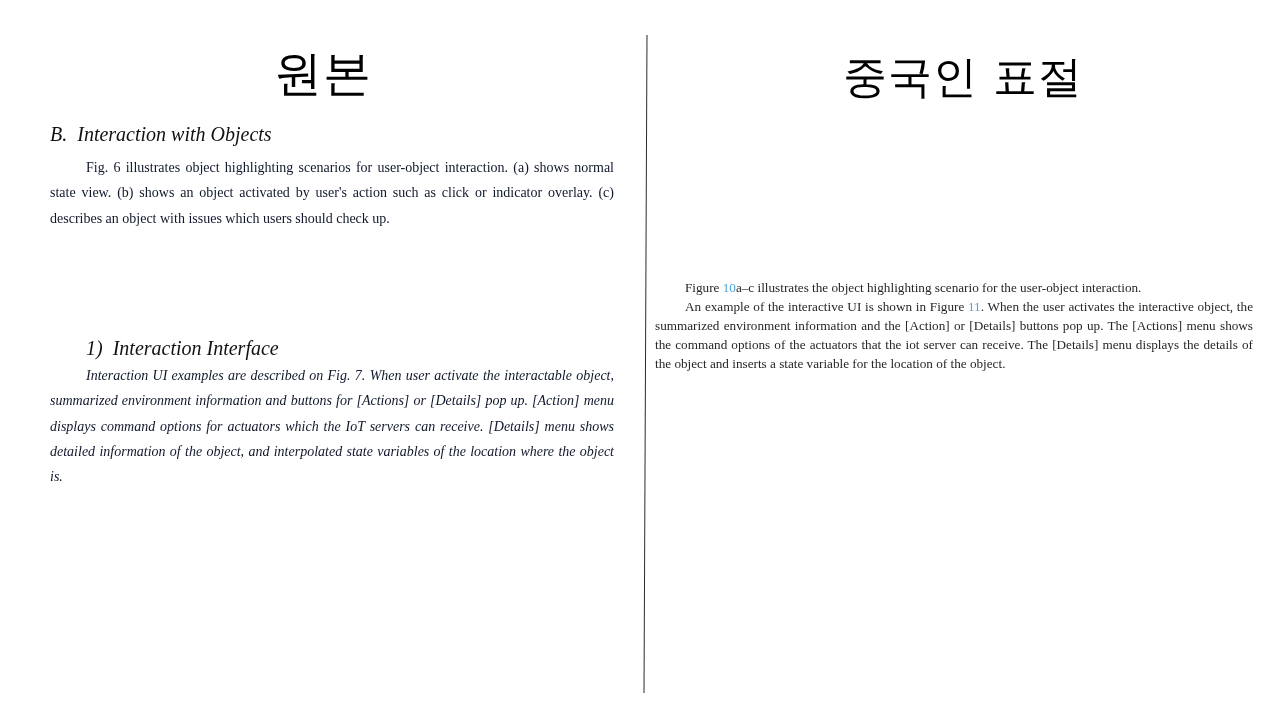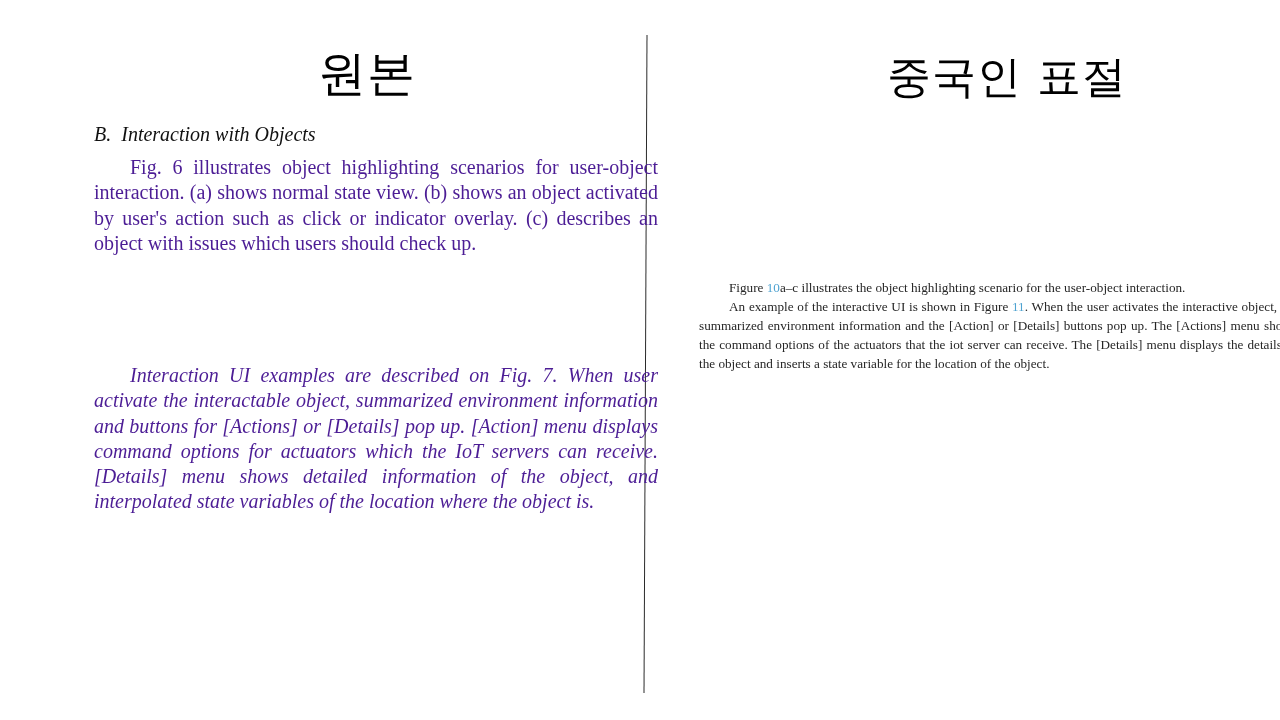--- a/index.html
+++ b/index.html
@@ -26,21 +26,20 @@
     width: 1.4px;
     height: 658px;
     background: #2b2b2b;
     transform: rotate(0.26deg);
     transform-origin: center;
   }
   .panel {
     position: absolute;
     top: 0;
     height: 720px;
-    margin-left: 44px;
   }
   .panel.left  { left: 0;     width: 646px; }
   .panel.right { left: 646px; width: 634px; }
 
   .panel-title {
     position: absolute;
     left: 0;
     width: 100%;
     text-align: center;
     margin: 0;
@@ -61,25 +60,25 @@
     font-weight: 400;
     font-style: italic;
     white-space: pre-wrap;
     color: #111111;
   }
   .body-text {
     position: absolute;
     left: 50px;
     width: 564px;
     margin: 0;
-    font-size: 20px;
+    font-size: 14px;
     line-height: 25.3px;
     text-align: justify;
     text-indent: 36px;
-    color: #4c1d95;
+    color: #0f172a;
   }
   .para1 { top: 155px; }
   .sub-heading {
     position: absolute;
     left: 86px;
     top: 337px;
     margin: 0;
     font-size: 20px;
     font-weight: 400;
     font-style: italic;
@@ -113,20 +112,21 @@
 <body>
 
 <div class="slide">
 
   <div class="divider"></div>
 
   <section class="panel left">
     <h1 class="panel-title left-title">원본</h1>
     <h2 class="sec-heading">B.  Interaction with Objects</h2>
     <p class="body-text para1">Fig. 6 illustrates object highlighting scenarios for user-object interaction. (a) shows normal state view. (b) shows an object activated by user's action such as click or indicator overlay. (c) describes an object with issues which users should check up.</p>
+    <h3 class="sub-heading">1)  Interaction Interface</h3>
     <p class="body-text para2">Interaction UI examples are described on Fig. 7. When user activate the interactable object, summarized environment information and buttons for [Actions] or [Details] pop up. [Action] menu displays command options for actuators which the IoT servers can receive. [Details] menu shows detailed information of the object, and interpolated state variables of the location where the object is.</p>
   </section>
 
   <section class="panel right">
     <h1 class="panel-title right-title">중국인 표절</h1>
     <div class="right-text">
       <p class="r-para"><span>Figure </span><a class="fig-link">10</a><span>a–c illustrates the object highlighting scenario for the user-object interaction.</span></p>
       <p class="r-para"><span>An example of the interactive UI is shown in Figure </span><a class="fig-link">11</a><span>. When the user activates the interactive object, the summarized environment information and the [Action] or [Details] buttons pop up. The [Actions] menu shows the command options of the actuators that the iot server can receive. The [Details] menu displays the details of the object and inserts a state variable for the location of the object.</span></p>
     </div>
   </section>

